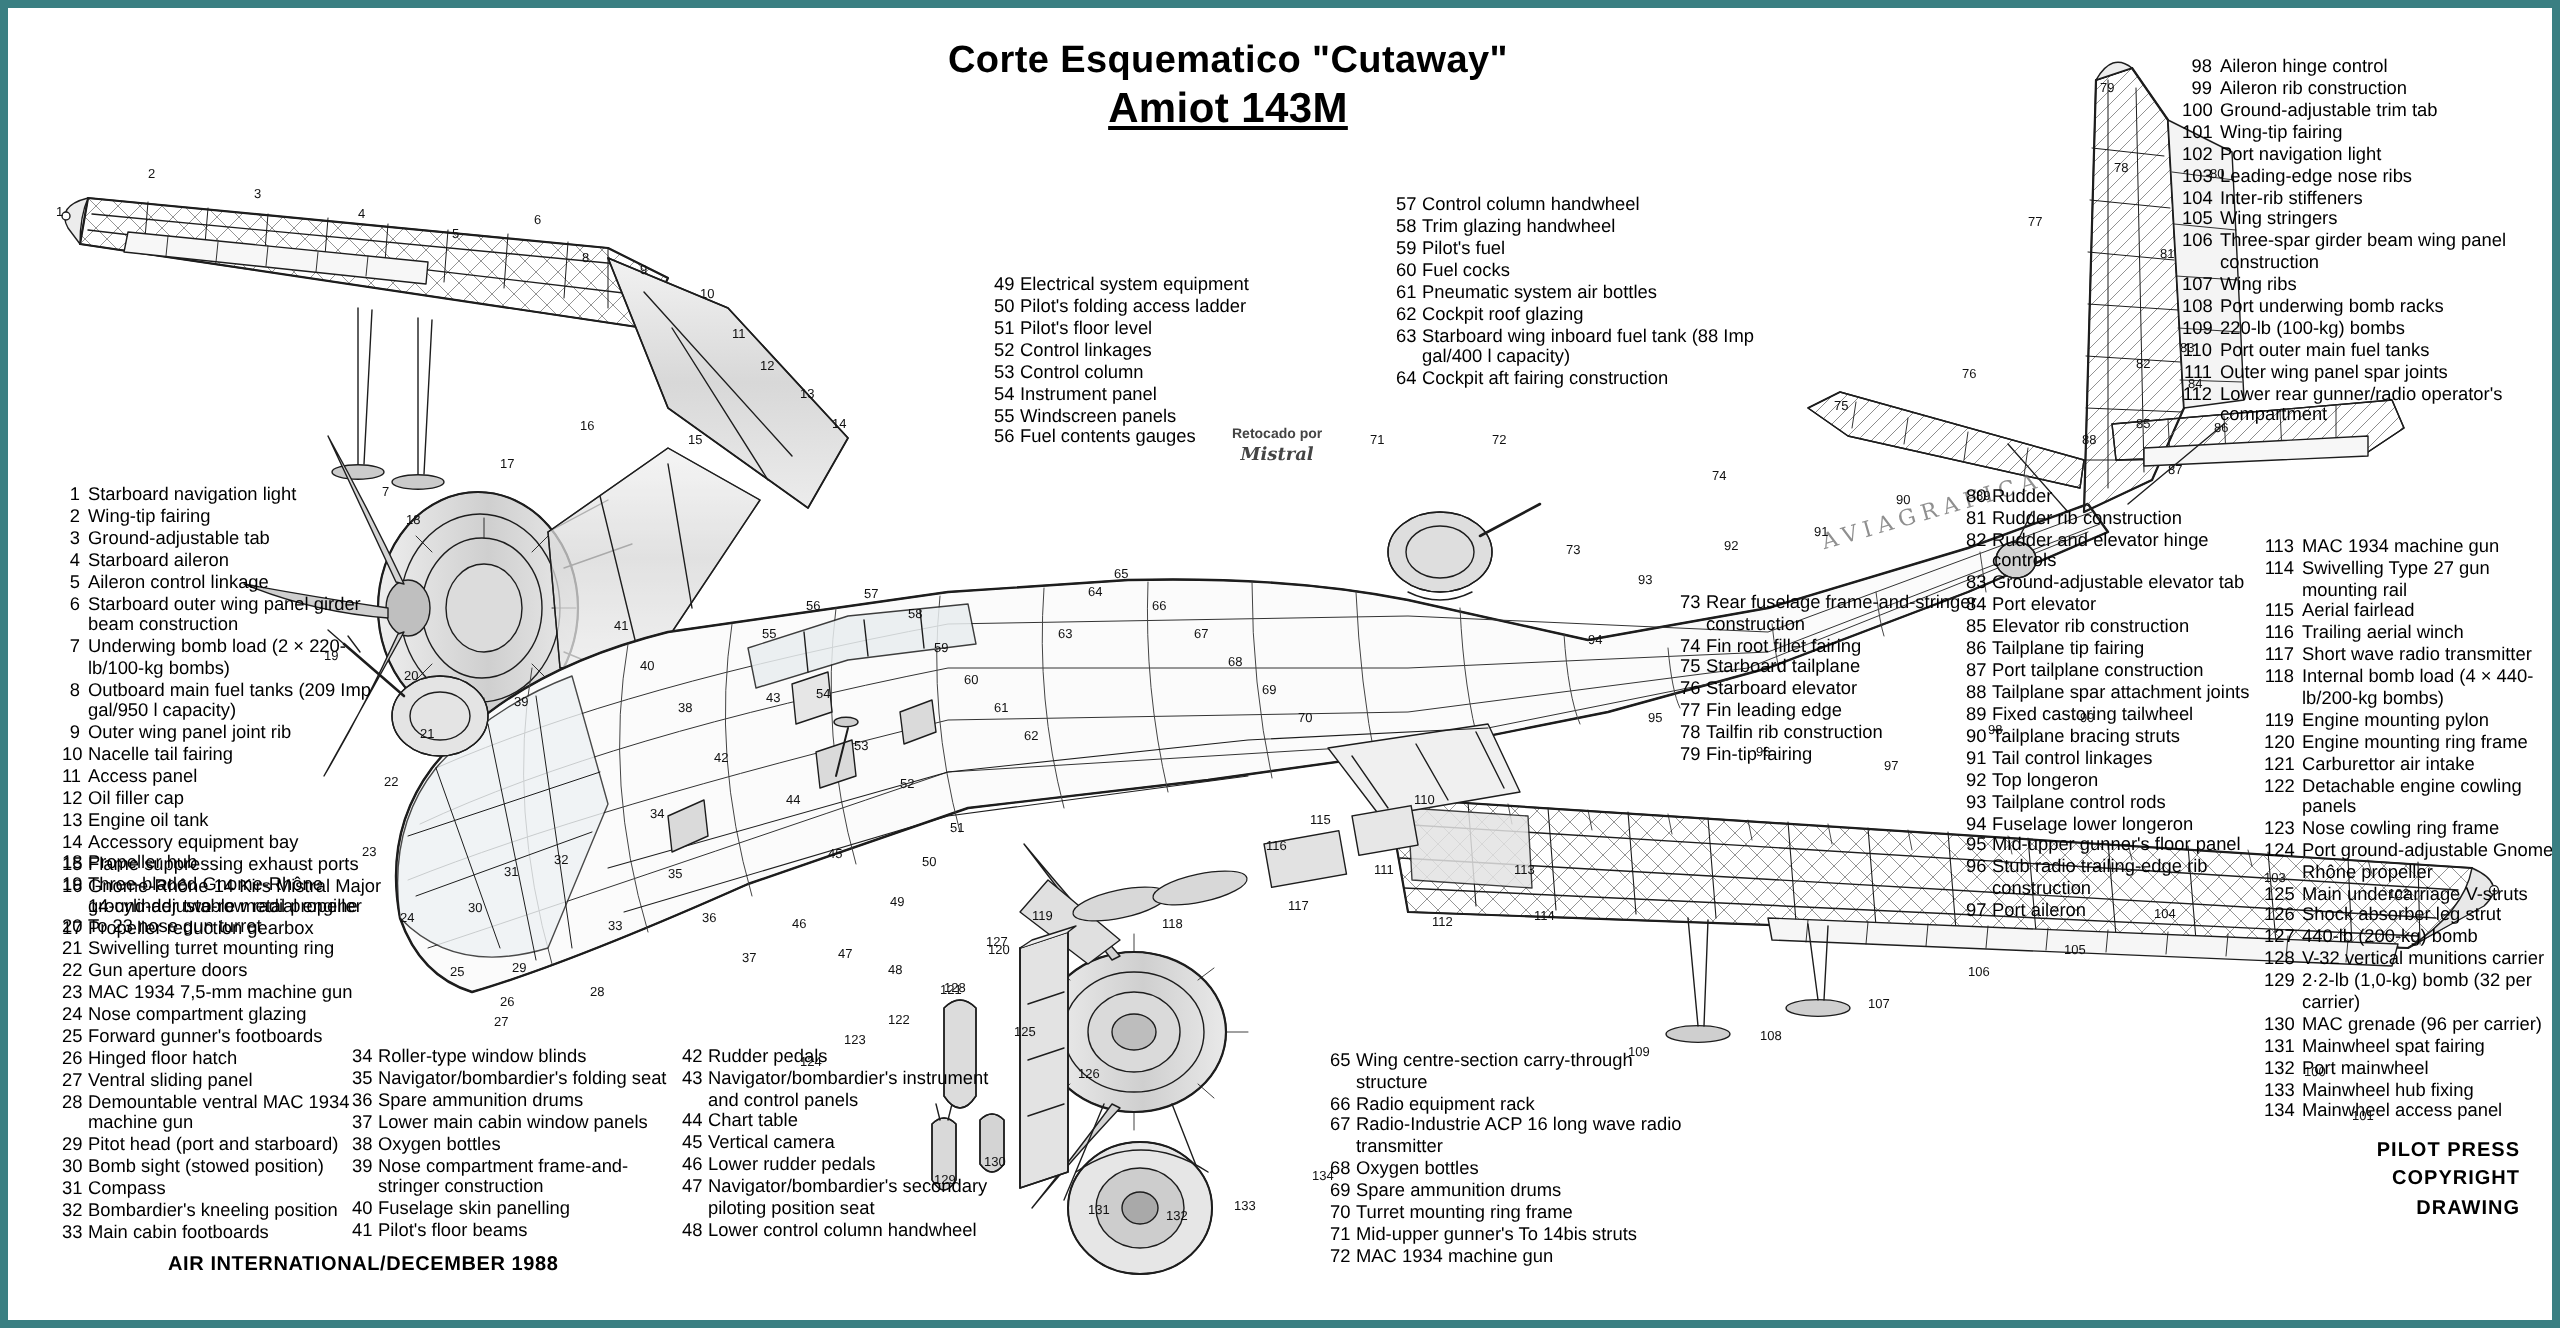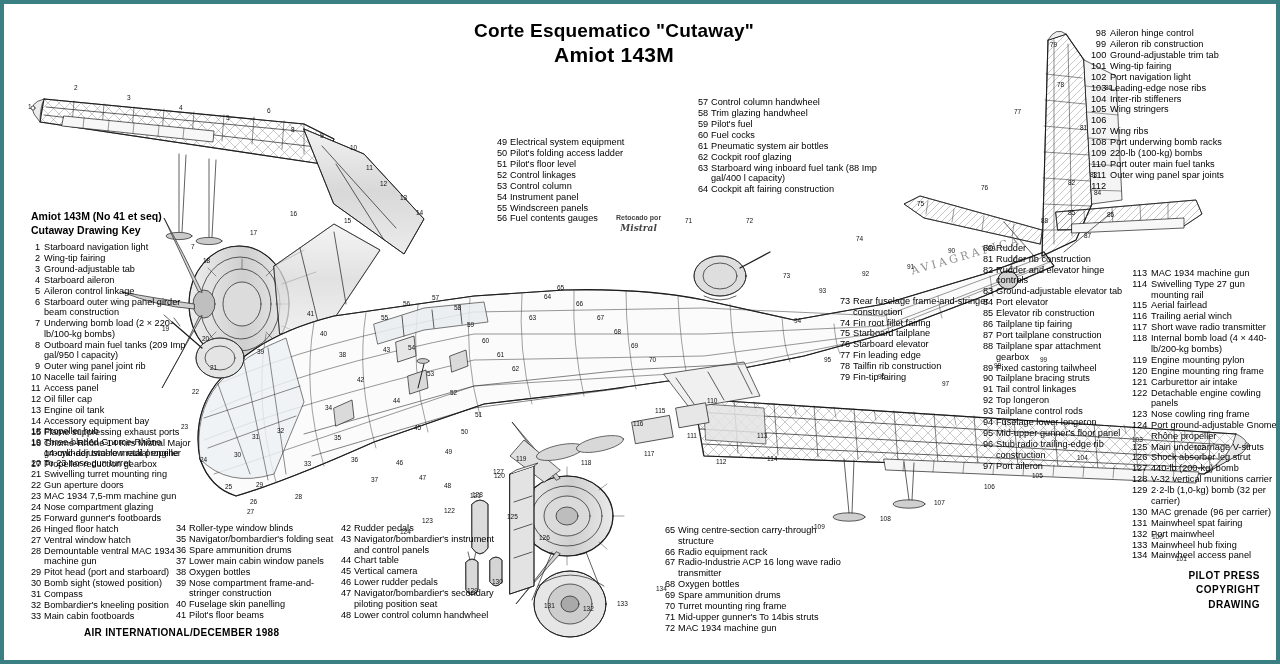--- a/index.html
+++ b/index.html
@@ -35,20 +35,21 @@
     text-align: center;
     z-index: 40;
   }
   .title-line1 {
     font-size: 19px; font-weight: bold; letter-spacing: 0.2px;
     line-height: 1.15;
   }
   .title-line2 {
     font-size: 21px; font-weight: bold; letter-spacing: 0.2px;
     line-height: 1.2;
+    text-decoration: underline;
   }
 
   
   .keyhead {
     font-size: 10.5px; font-weight: bold; line-height: 1.35;
     margin-bottom: 6px;
   }
   .keylist {
     list-style: none; margin: 0; padding: 0;
   }
@@ -519,26 +520,20 @@
           <path d="M506,470 L512,466 L534,459 L530,462" fill="#efefef"></path>
           <path d="M510,498 L528,492 M510,526 L528,520 M510,554 L528,548"></path>
 
           <path d="M468,500 Q476,492 484,500 L484,544 Q476,556 468,544 Z" fill="#dcdcdc"></path>
           <path d="M468,500 Q476,492 484,500 L484,544 Q476,556 468,544 Z" fill="none" stroke="#1d1d1d"></path>
         </g>
 
       </g>
     </svg>
 
-    <div class="keyblock" id="key-head-left">
-      <div class="keyhead">
-        <div>Amiot 143M (No 41 et seq)</div>
-        <div>Cutaway Drawing Key</div>
-      </div>
-    </div>
 
     <div class="keyblock" id="key-col-1">
         <ul class="keylist k-narrow">
           <li>
             <span class="num">1</span>
             <span class="txt">Starboard navigation light</span>
           </li>
           <li>
             <span class="num">2</span>
             <span class="txt">Wing-tip fairing</span>
@@ -638,21 +633,21 @@
           <li>
             <span class="num">25</span>
             <span class="txt">Forward gunner's footboards</span>
           </li>
           <li>
             <span class="num">26</span>
             <span class="txt">Hinged floor hatch</span>
           </li>
           <li>
             <span class="num">27</span>
-            <span class="txt">Ventral window hatch</span>
+            <span class="txt">Ventral sliding panel</span>
           </li>
           <li>
             <span class="num">28</span>
             <span class="txt">Demountable ventral MAC 1934 machine gun</span>
           </li>
           <li>
             <span class="num">29</span>
             <span class="txt">Pitot head (port and starboard)</span>
           </li>
           <li>
@@ -910,21 +905,21 @@
           <li>
             <span class="num">86</span>
             <span class="txt">Tailplane tip fairing</span>
           </li>
           <li>
             <span class="num">87</span>
             <span class="txt">Port tailplane construction</span>
           </li>
           <li>
             <span class="num">88</span>
-            <span class="txt">Tailplane spar attachment gearbox</span>
+            <span class="txt">Tailplane spar attachment joints</span>
           </li>
           <li>
             <span class="num">89</span>
             <span class="txt">Fixed castoring tailwheel</span>
           </li>
           <li>
             <span class="num">90</span>
             <span class="txt">Tailplane bracing struts</span>
           </li>
           <li>
@@ -986,20 +981,21 @@
           <li>
             <span class="num">104</span>
             <span class="txt">Inter-rib stiffeners</span>
           </li>
           <li>
             <span class="num">105</span>
             <span class="txt">Wing stringers</span>
           </li>
           <li>
             <span class="num">106</span>
+            <span class="txt">Three-spar girder beam wing panel construction</span>
           </li>
           <li>
             <span class="num">107</span>
             <span class="txt">Wing ribs</span>
           </li>
           <li>
             <span class="num">108</span>
             <span class="txt">Port underwing bomb racks</span>
           </li>
           <li>
@@ -1009,20 +1005,21 @@
           <li>
             <span class="num">110</span>
             <span class="txt">Port outer main fuel tanks</span>
           </li>
           <li>
             <span class="num">111</span>
             <span class="txt">Outer wing panel spar joints</span>
           </li>
           <li>
             <span class="num">112</span>
+            <span class="txt">Lower rear gunner/radio operator's compartment</span>
           </li>
         </ul>
       </div>
     <div class="keyblock" id="key-col-11">
         <ul class="keylist k-wide">
           <li>
             <span class="num">113</span>
             <span class="txt">MAC 1934 machine gun</span>
           </li>
           <li>

